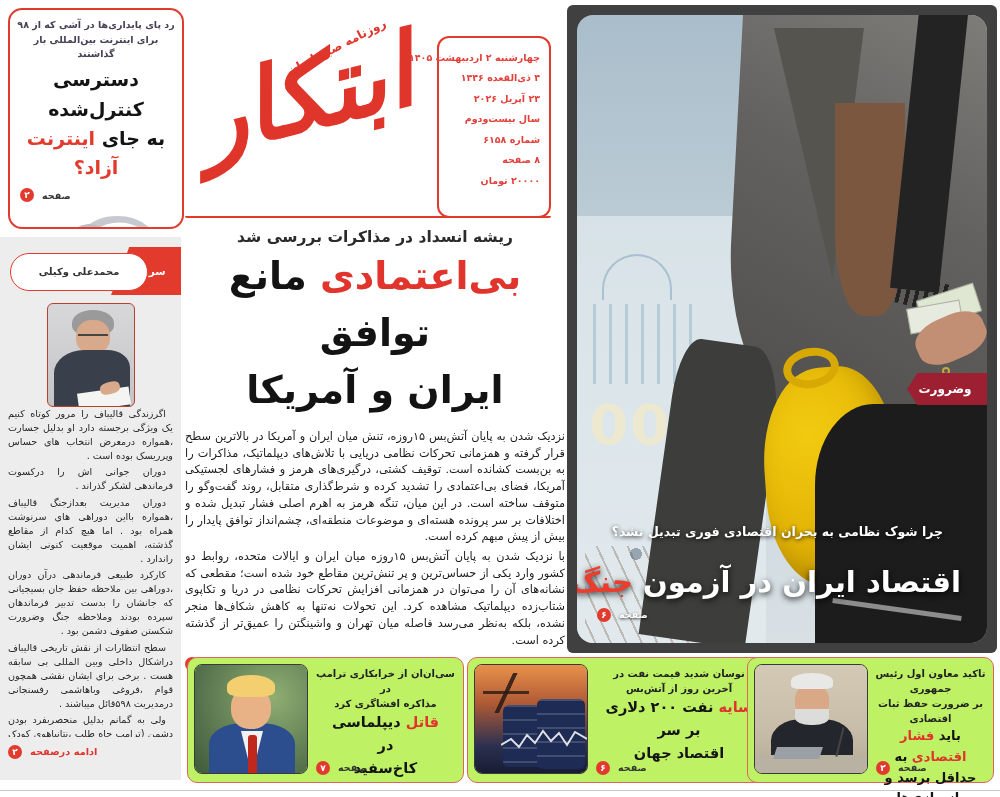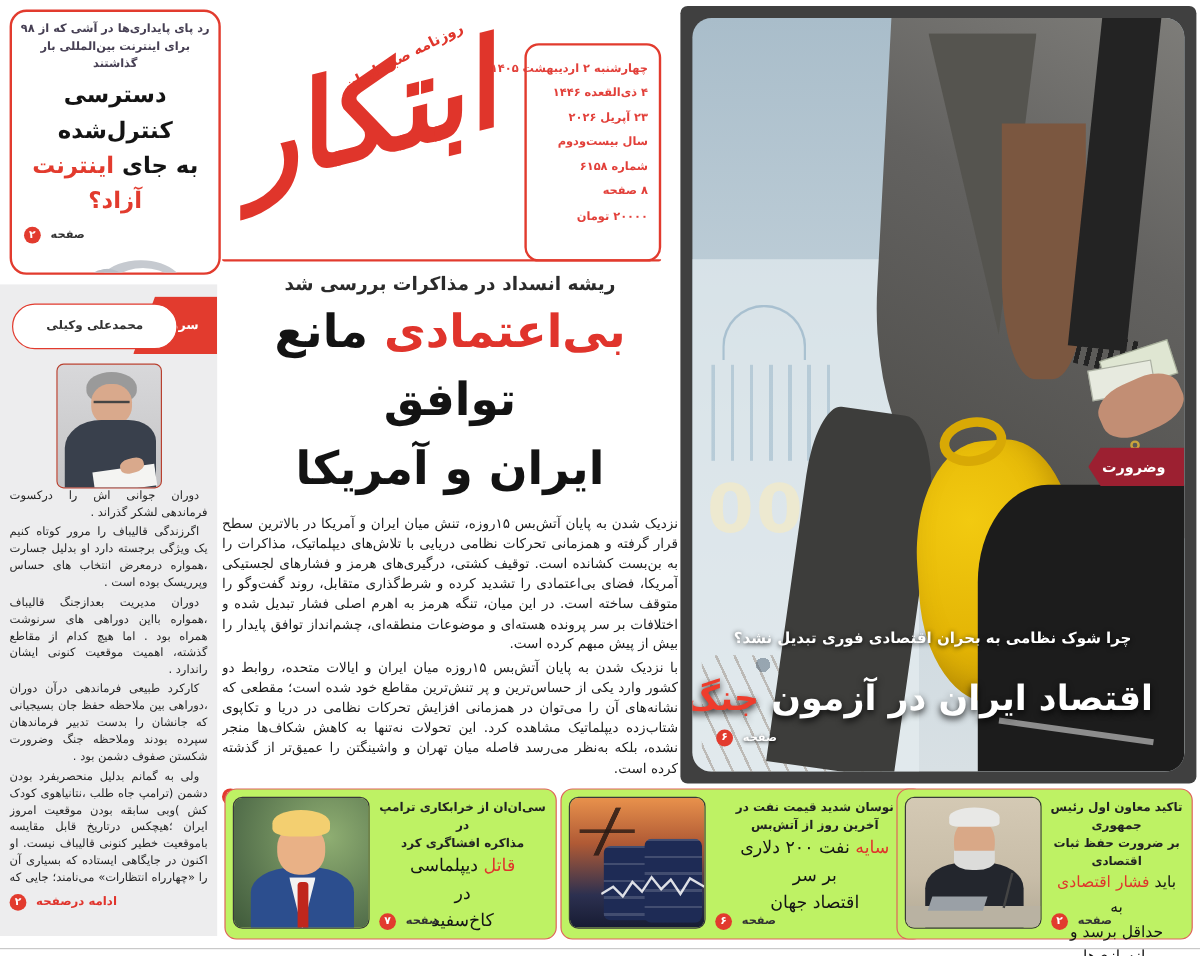--- a/index.html
+++ b/index.html
@@ -160,21 +160,21 @@
     position:absolute; top:657px; height:126px; background:#bef264;
     border:1.5px solid #e0635c; border-radius:10px; padding:6px; direction:ltr;
     display:flex; gap:6px;
   }
   #box-trump { left:187px; width:277px; }
   #box-oil   { left:467px; width:304px; }
   #box-aref  { left:747px; width:247px; }
   .news-photo { position:relative; width:114px; height:110px; border:1px solid #3a3a3a; border-radius:8px; overflow:hidden; flex:none; }
   .news-text { flex:1; direction:rtl; text-align:center; position:relative; padding-top:2px; }
   .news-text .kick { font-size:10px; font-weight:bold; color:#222; line-height:1.5; }
-  .news-text .hl { font-size:14.5px; font-weight:400; color:#141414; line-height:1.6; }
+  .news-text .hl { font-size:14.5px; font-weight:700; color:#141414; line-height:1.6; }
   .news-text .hl .red { color:#e0342c; }
   .news-text .hl3 { font-size:13px; }
   .news-pg { position:absolute; left:2px; bottom:0; direction:rtl; }
 
   
   .tp-bg { position:absolute; inset:0; background:radial-gradient(circle at 70% 30%, #8fae72, #55714c 70%, #3f5a3a); }
   .tp-suit { position:absolute; left:14px; top:58px; width:86px; height:52px; background:#2c4e8e; border-radius:40% 40% 0 0; }
   .tp-shirt { position:absolute; left:46px; top:66px; width:22px; height:44px; background:#f2f2f2; clip-path:polygon(0 0,100% 0,50% 100%); }
   .tp-tie { position:absolute; left:53px; top:70px; width:9px; height:40px; background:#c0271d; border-radius:3px; }
   .tp-face { position:absolute; left:36px; top:22px; width:40px; height:42px; background:#e9b186; border-radius:45%; }
@@ -260,24 +260,25 @@
   </div>
   <div id="ed-photo">
     <div class="edp-hair"></div>
     <div class="edp-face"></div>
     <div class="edp-glass"></div>
     <div class="edp-body"></div>
     <div class="edp-paper"></div>
     <div class="edp-hand"></div>
   </div>
   <div id="ed-body">
+    <p>اگرزندگی قالیباف را مرور کوتاه کنیم یک ویژگی برجسته دارد او بدلیل جسارت ،همواره درمعرض انتخاب های حساس وپرریسک بوده است .</p>
     <p>دوران جوانی اش را درکسوت فرماندهی لشکر گذراند .</p>
-    <p>اگرزندگی قالیباف را مرور کوتاه کنیم یک ویژگی برجسته دارد او بدلیل جسارت ،همواره درمعرض انتخاب های حساس وپرریسک بوده است .</p>
     <p>دوران مدیریت بعدازجنگ قالیباف ،همواره بااین دوراهی های سرنوشت همراه بود . اما هیچ کدام از مقاطع گذشته، اهمیت موقعیت کنونی ایشان راندارد .</p>
     <p>کارکرد طبیعی فرماندهی درآن دوران ،دوراهی بین ملاحظه حفظ جان بسیجیانی که جانشان را بدست تدبیر فرماندهان سپرده بودند وملاحظه جنگ وضرورت شکستن صفوف دشمن بود .</p>
+    <p>سطح انتظارات از نقش تاریخی قالیباف دراشکال داخلی وبین المللی بی سابقه هست . برخی برای ایشان نقشی همچون قوام ،فروغی وباهاشمی رفسنجانی درمدیریت ۵۹۸قائل میباشند .</p>
     <p>ولی به گمانم بدلیل منحصربفرد بودن دشمن (ترامپ جاه طلب ،نتانیاهوی کودک کش )وبی سابقه بودن موقعیت امروز ایران ؛هیچکس درتاریخ قابل مقایسه باموقعیت خطیر کنونی قالیباف نیست. او اکنون در جایگاهی ایستاده که بسیاری آن را «چهارراه انتظارات» می‌نامند؛ جایی که مطالبات متنوع و گاه متعارض از سوی جریان‌های سیاسی، نهادهای تصمیم‌ساز و افکار عمومی به سمت او روانه است.</p>
 
   </div>
   <div id="ed-more">
     <span class="lbl">ادامه درصفحه</span>
     <span class="pgcirc">۲</span>
   </div>
 </div>
 
 <div class="abs" id="photo-card">

